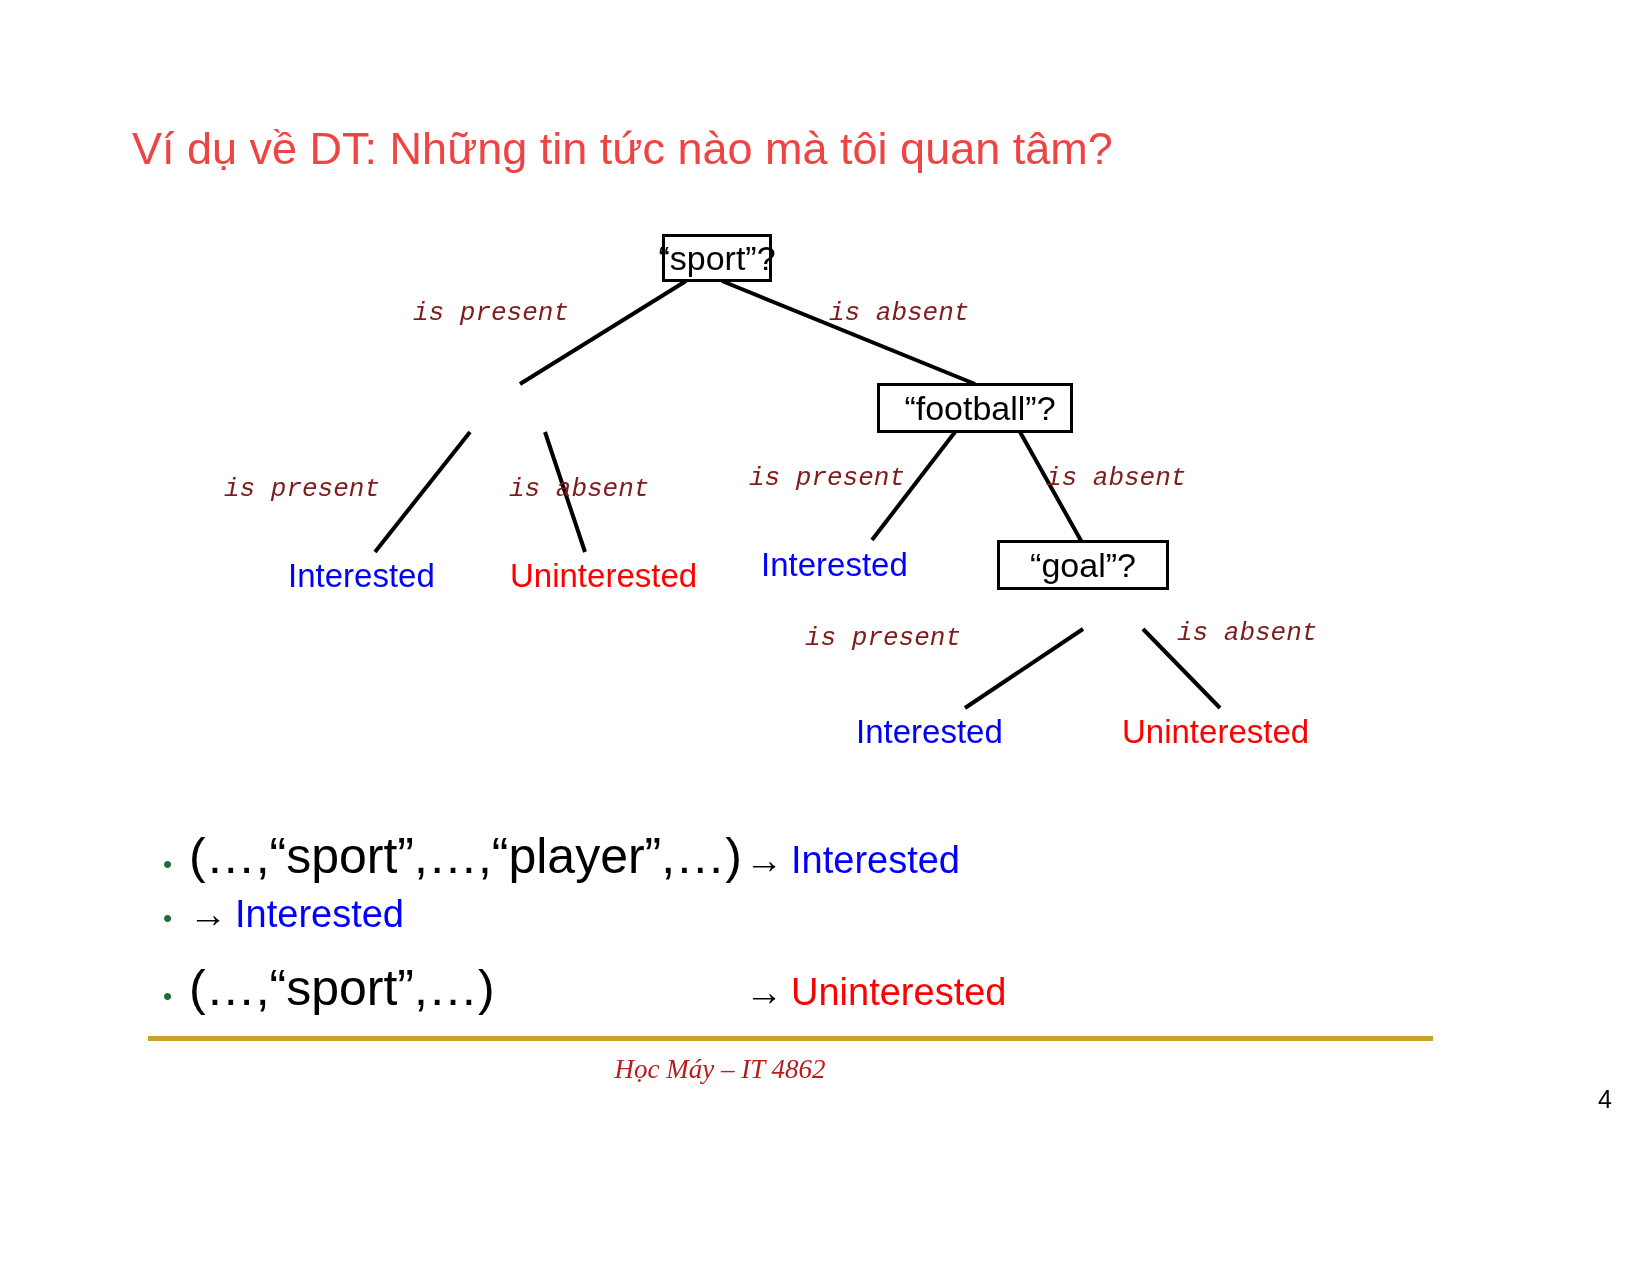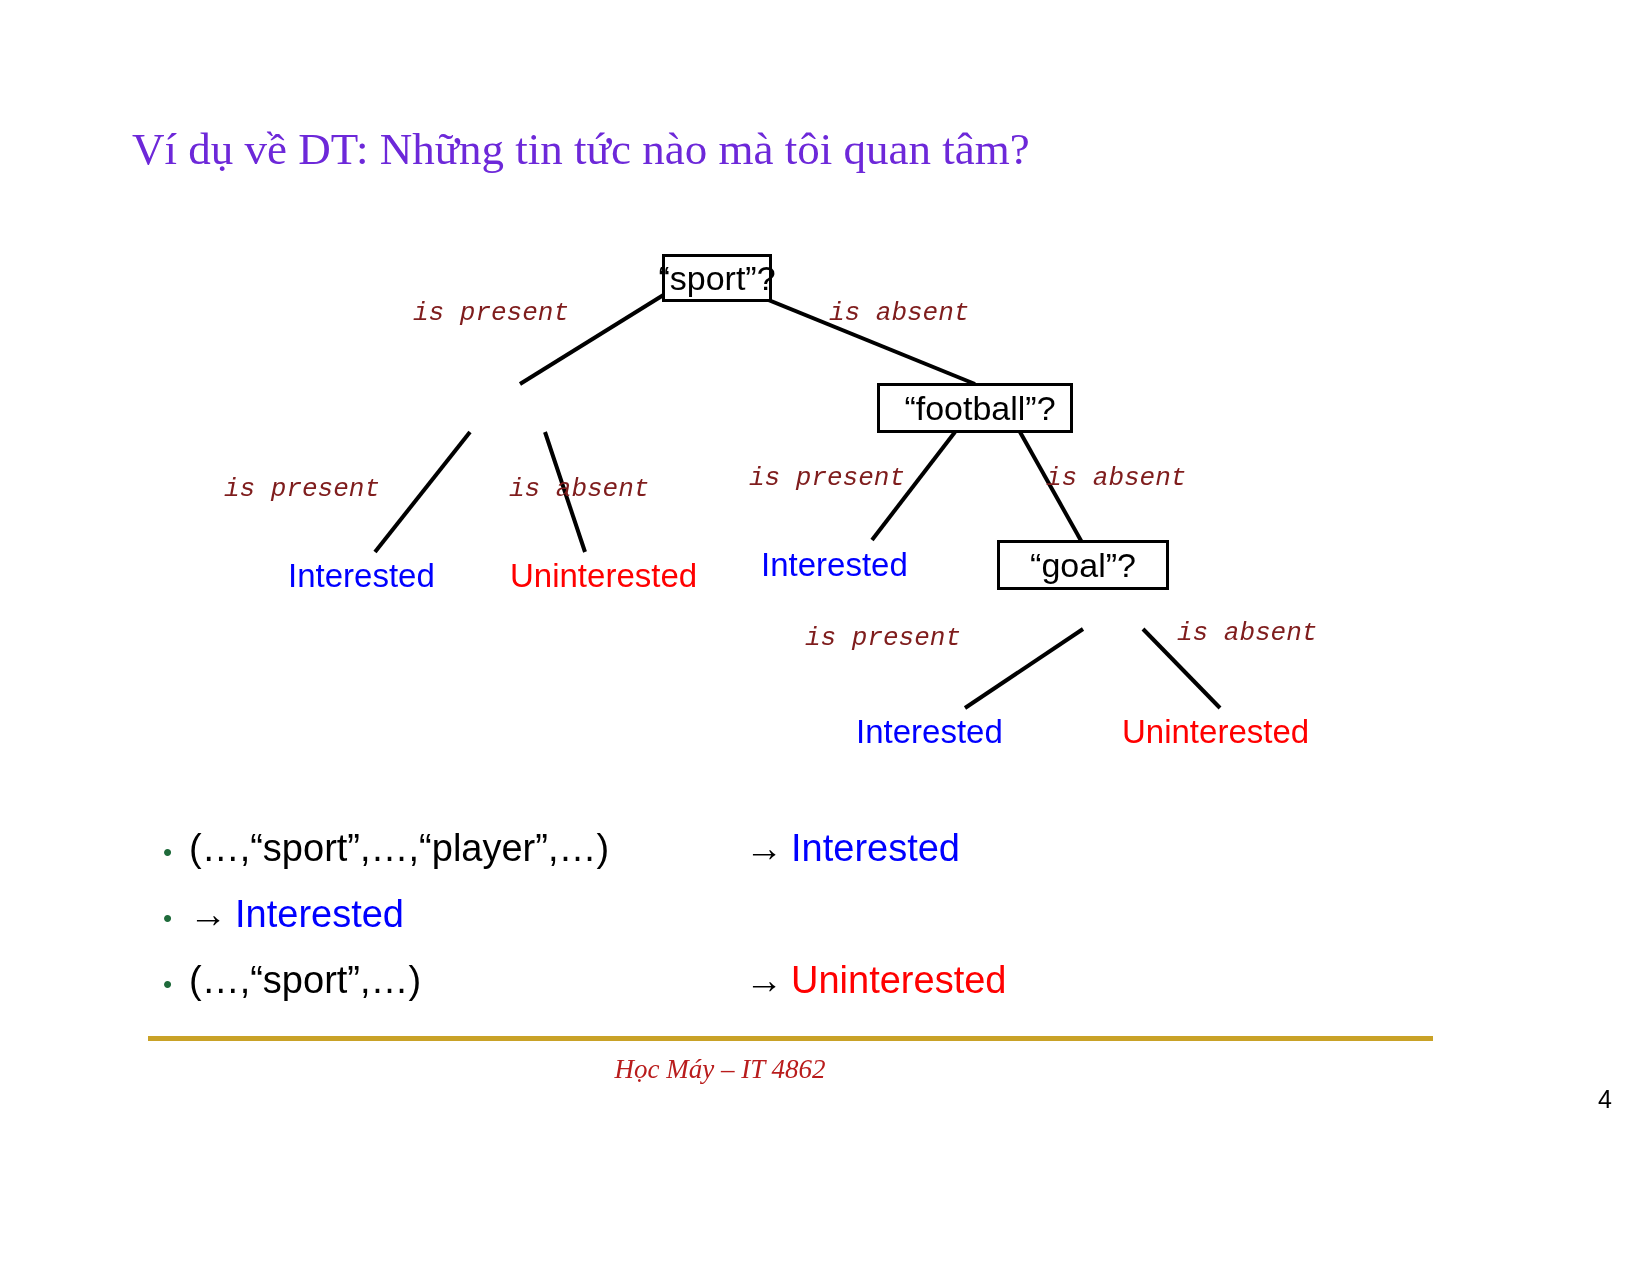--- a/index.html
+++ b/index.html
@@ -15,24 +15,23 @@
     overflow: hidden;
     font-family: "Liberation Sans", sans-serif;
   }
 
   
   #slide-title {
     position: absolute;
     left: 132px;
     top: 123px;
     font-size: 45px;
-    color: #6d28d9;
+    color: #ef4444;
     white-space: nowrap;
     letter-spacing: 0px;
-    font-family: Liberation Serif, serif;
   }
 
   
   #tree-svg {
     position: absolute;
     left: 0;
     top: 0;
     width: 1649px;
     height: 1274px;
     pointer-events: none;
@@ -83,21 +82,21 @@
   .bullet-dot {
     width: 26px;
     color: #1f6b3b;
     font-size: 26px;
     line-height: 1;
     flex: 0 0 26px;
   }
   .bullet-pattern {
     width: 556px;
     flex: 0 0 556px;
-    font-size: 38px;
+    font-size: 50px;
     color: #000000;
     white-space: nowrap;
   }
   .bullet-arrow {
     flex: 0 0 46px;
     font-size: 38px;
     color: #000000;
   }
   .bullet-result {
     font-size: 38px;
@@ -153,21 +152,21 @@
 
     <line x1="955" y1="432" x2="872" y2="540" stroke="#000000" stroke-width="4"></line>
 
     <line x1="1020" y1="432" x2="1093" y2="562" stroke="#000000" stroke-width="4"></line>
 
     <line x1="1083" y1="629" x2="965" y2="708" stroke="#000000" stroke-width="4"></line>
 
     <line x1="1143" y1="629" x2="1220" y2="708" stroke="#000000" stroke-width="4"></line>
   </svg>
 
-  <div class="node-box" style="left:662px; top:234px; width:110px; height:48px;margin-top:20px;">“sport”?</div>
+  <div class="node-box" style="left:662px; top:234px; width:110px; height:48px;">“sport”?</div>
 
 
   <div class="node-box" style="left:877px; top:383px; width:196px; height:50px;padding-left:10px;">“football”?</div>
 
   <div class="node-box" style="left:997px; top:540px; width:172px; height:50px;">“goal”?</div>
 
   <div class="edge-label" style="left:413px; top:298px;">is present</div>
   <div class="edge-label" style="left:829px; top:298px;">is absent</div>
 
   <div class="edge-label" style="left:224px; top:474px;">is present</div>

